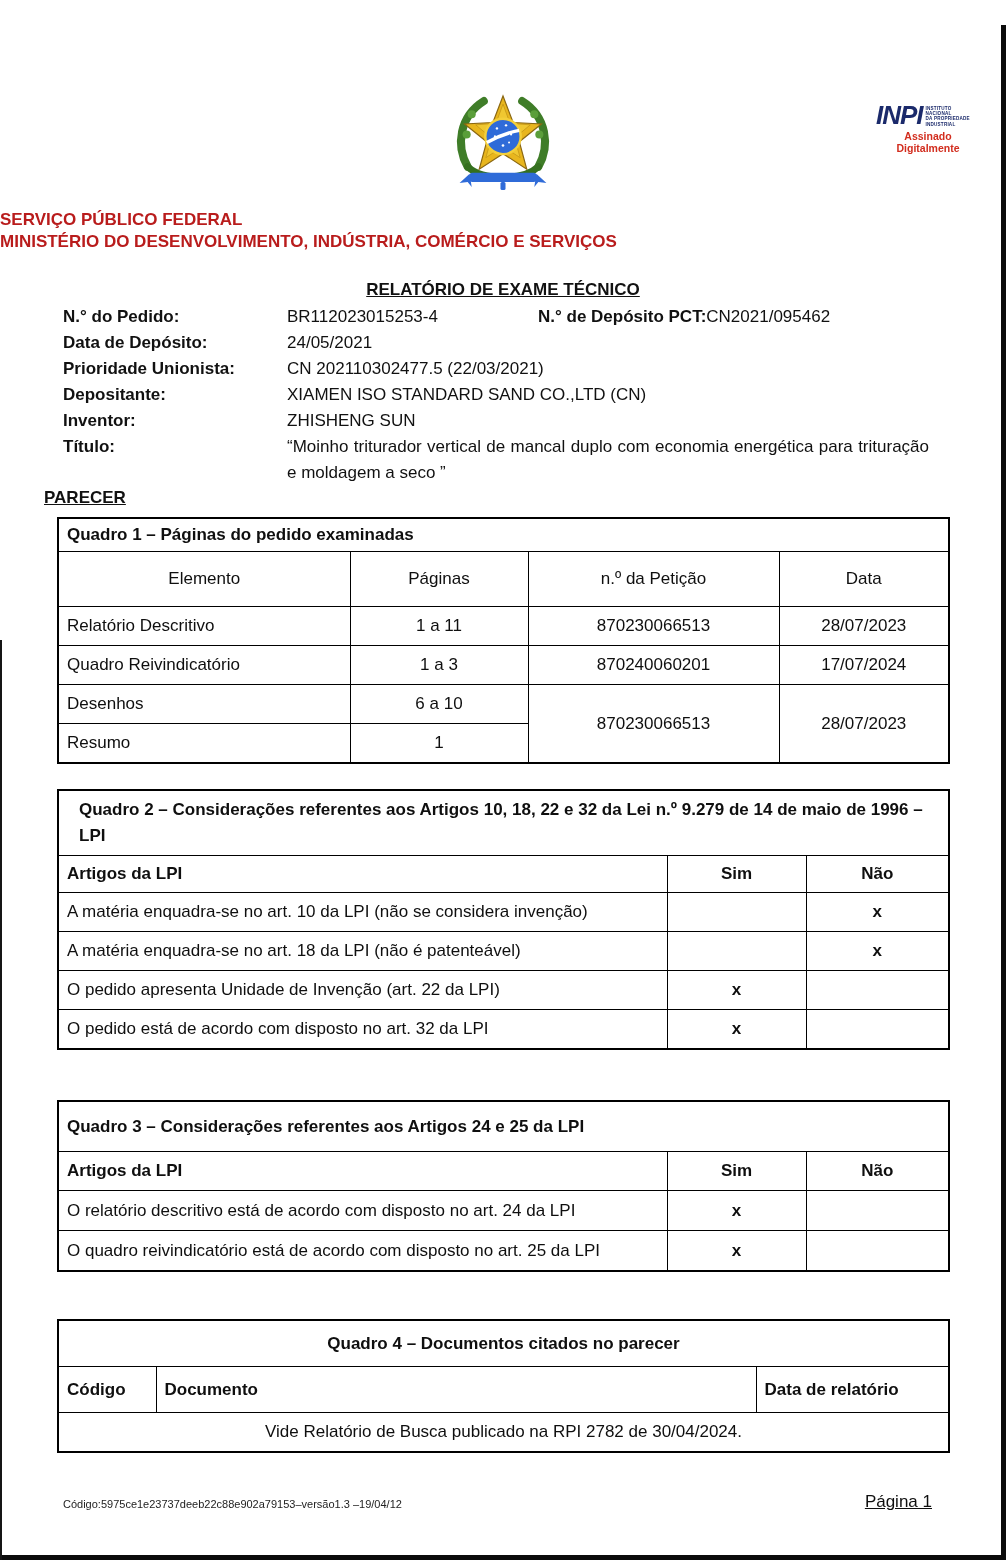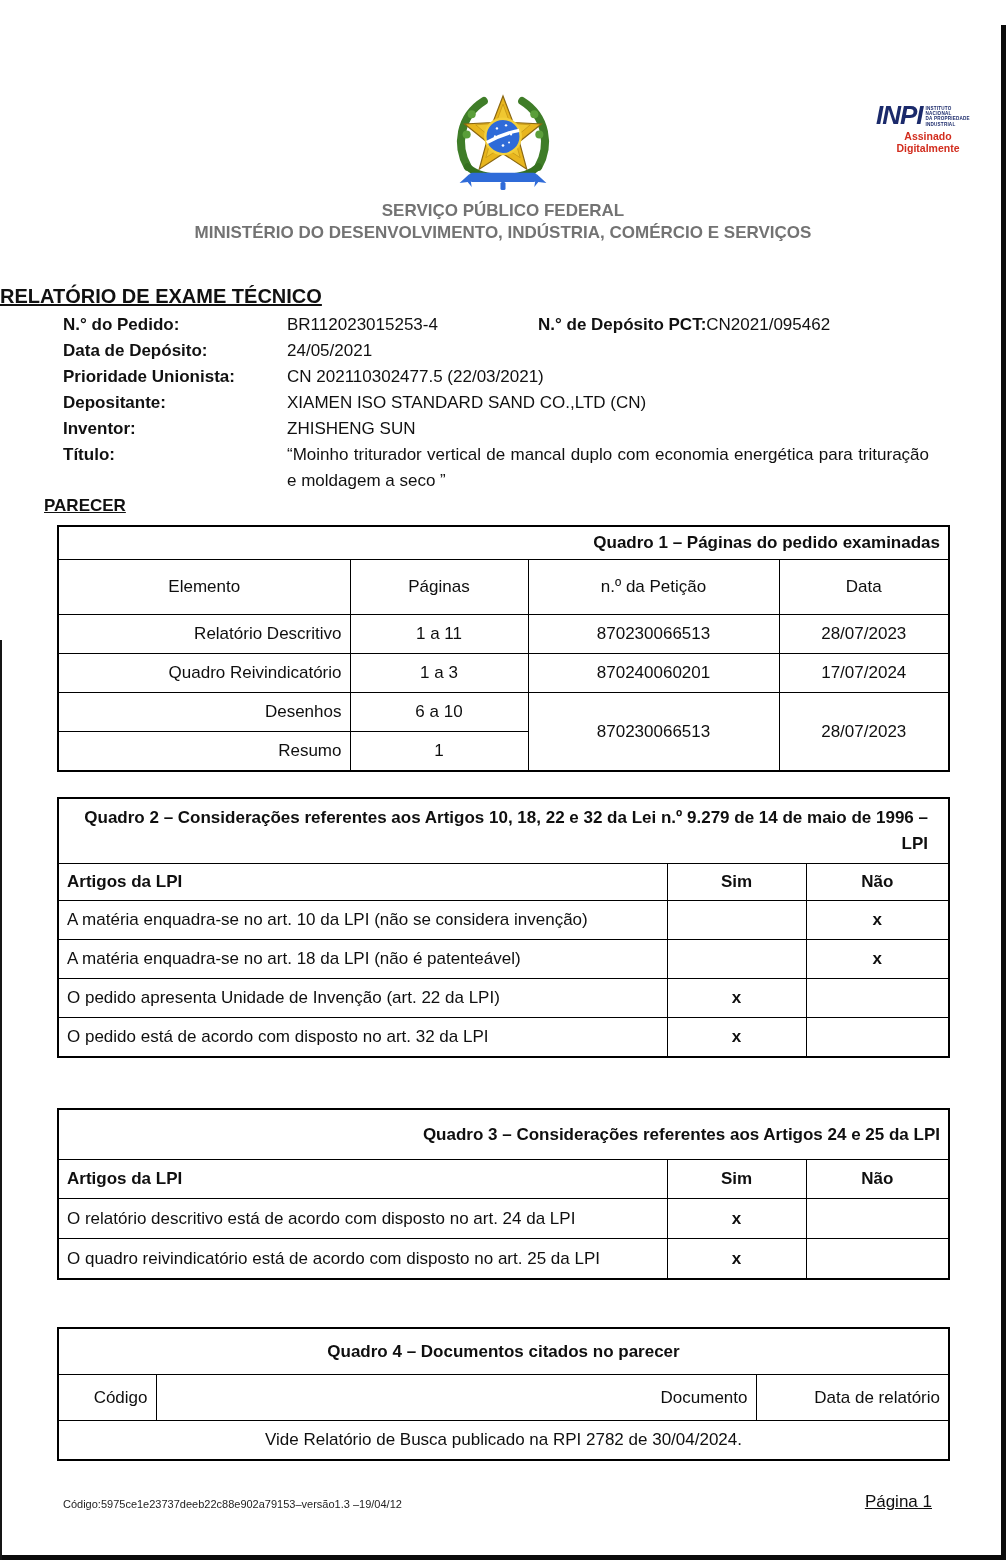--- a/index.html
+++ b/index.html
@@ -18,60 +18,60 @@
 
   
   .arms-wrap{padding-top:90px;text-align:center;}
   .inpi-logo{position:absolute;top:104px;left:828px;width:150px;margin-left:48px;}
   .inpi-top{display:flex;align-items:flex-start;}
   .inpi-word{font-style:italic;font-weight:bold;font-size:26px;line-height:22px;color:#1b2a6b;letter-spacing:-1px;}
   .inpi-org{margin-left:3px;margin-top:2px;}
   .inpi-org div{font-size:4.6px;line-height:5.2px;font-weight:bold;color:#1b2a6b;letter-spacing:.2px;}
   .inpi-signed{margin-top:3px;margin-left:14px;text-align:center;color:#d22d1e;font-weight:bold;font-size:10.5px;line-height:12px;width:76px;}
 
-  .gov-lines{margin-top:4px;text-align:center;font-weight:bold;font-size:17px;line-height:22px;color:#737373;}
-
-  .doc-title{margin-top:41px;font-weight:bold;font-size:20px;}
+  .gov-lines{margin-top:13px;font-weight:bold;font-size:17px;line-height:22px;color:#b91c1c;}
+
+  .doc-title{margin-top:27px;text-align:center;font-weight:bold;font-size:17px;}
   .doc-title span{text-decoration:underline;}
 
   
   .fields{width:880px;margin:4px auto 0 63px;font-size:17px;}
   .frow{display:flex;line-height:26px;}
   .flabel{width:224px;font-weight:bold;flex:none;}
   .fvalue{flex:none;}
   .fvalue-pedido{width:251px;}
   .flabel-pct{font-weight:bold;flex:none;}
   .ftitulo{width:642px;text-align:justify;line-height:26px;}
 
   .parecer{margin-top:2px;text-align:left;font-weight:bold;font-size:17px;padding-left:44px;}
   .parecer span{text-decoration:underline;}
 
   
   table.q{border-collapse:collapse;width:893px;margin-left:57px;font-size:17px;table-layout:fixed;}
   table.q, table.q td, table.q th{border:1px solid #000;}
   table.q{border-width:2px;}
   td,th{padding:0 8px;color:#0f0f0f;}
-  .qtitle{font-weight:bold;text-align:right;border:1px solid #000;}
+  .qtitle{font-weight:bold;text-align:left;border:1px solid #000;}
   .q1 .qtitle{height:32px;}
   .q1 th{height:54px;font-weight:normal;text-align:center;}
   .q1 td{height:38px;}
-  .q1 td.cleft{text-align:right;}
+  .q1 td.cleft{text-align:left;}
   .q1 td.ccent{text-align:center;}
 
   .q2 .qtitle{height:64px;line-height:26px;padding:0 20px;}
   .q2 th{height:36px;text-align:left;font-weight:bold;}
   .q2 th.ccent, .q3 th.ccent{text-align:center;}
   .q2 td{height:38px;}
   .q3 .qtitle{height:49px;}
   .q3 th{height:38px;text-align:left;font-weight:bold;}
   .q3 td{height:39px;}
   .mark{text-align:center;font-weight:bold;}
 
   .q4 .qtitle{height:45px;}
-  .q4 th{height:45px;text-align:right;font-weight:normal;}
+  .q4 th{height:45px;text-align:left;font-weight:bold;}
   .q4 td{height:38px;text-align:center;margin-left:38px;}
 
   .gap1{height:25px;}
   .gap2{height:50px;}
   .gap3{height:47px;}
 
   
   .footer-code{position:absolute;left:63px;top:1498px;font-size:11px;color:#222;}
   .footer-page{position:absolute;right:74px;top:1492px;font-size:17px;text-decoration:underline;color:#0f0f0f;}
 </style>

